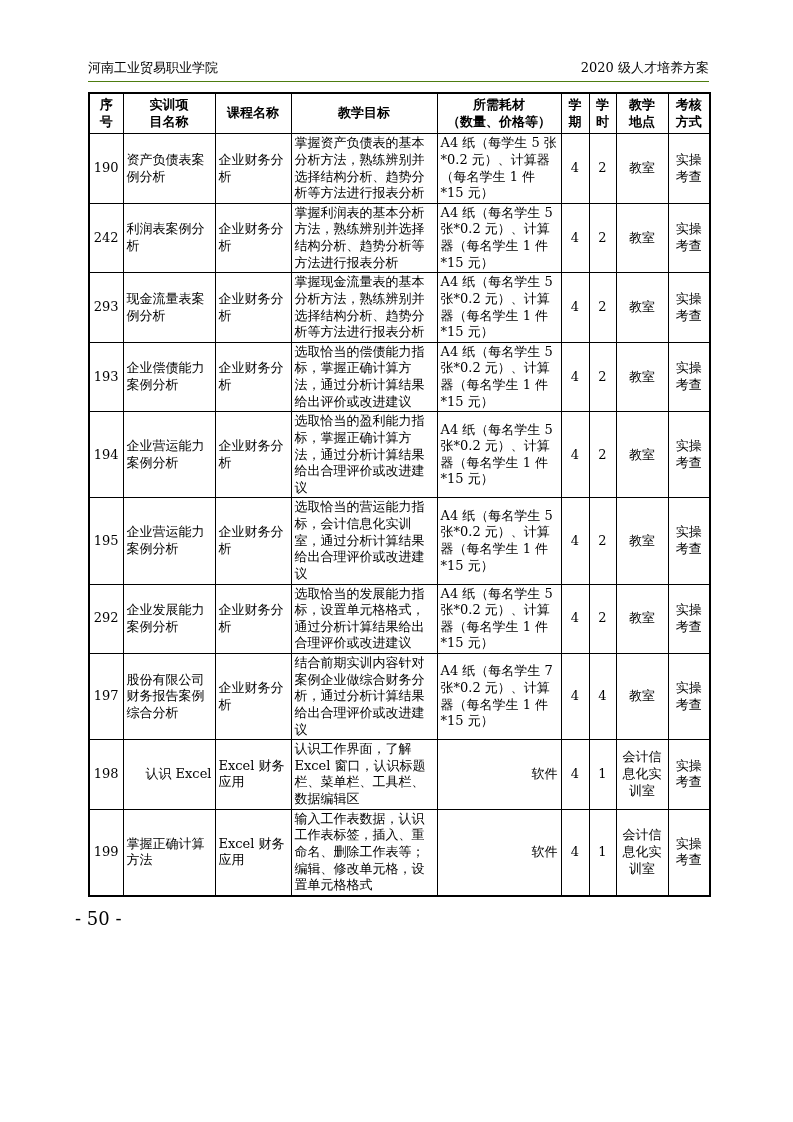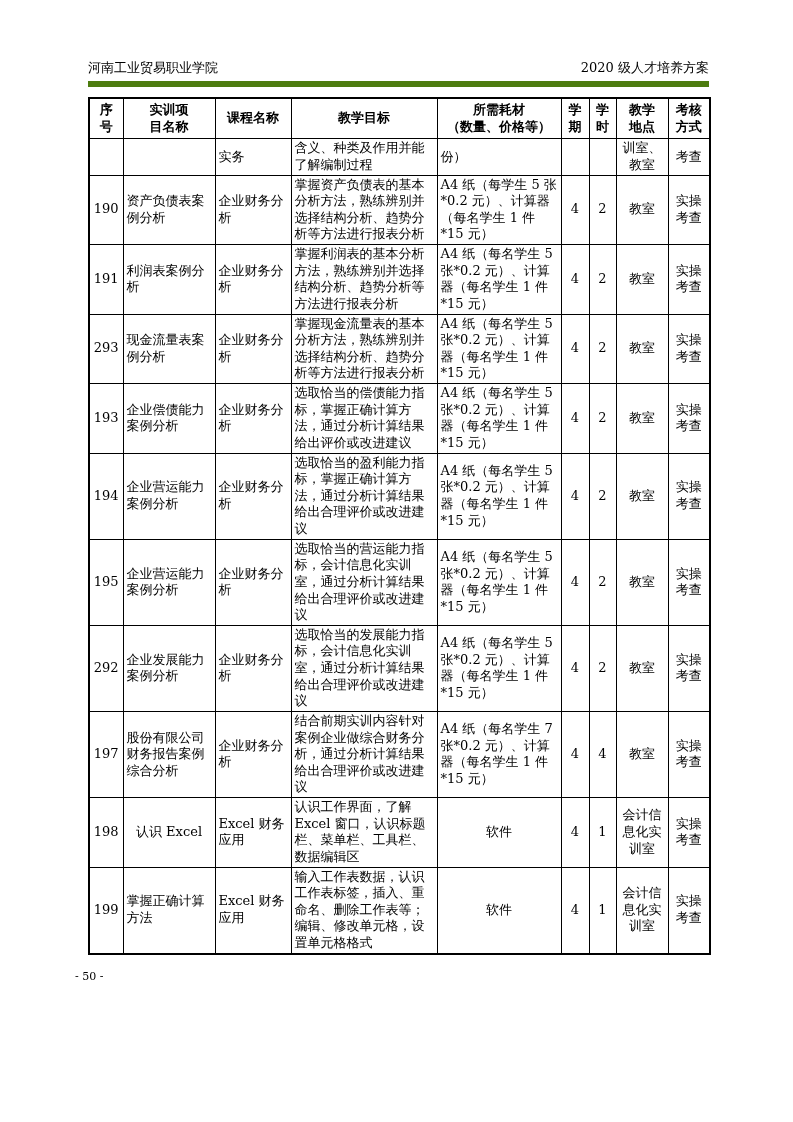--- a/index.html
+++ b/index.html
@@ -11,21 +11,21 @@
     padding:60px 84px 0 88px;
     font-family:"DejaVu Serif","Liberation Serif",serif;
     color:#000;
     overflow:hidden;
   }
   .page-header{
     display:flex;
     justify-content:space-between;
     align-items:flex-end;
     width:621px;
-    border-bottom:6px solid #4d7c0f;
+    border-bottom:1px solid #4d7c0f;
     padding-bottom:5px;
     font-size:13px;
     line-height:16px;
     text-align:right;
   }
   .doc-table{
     border-collapse:collapse;
     table-layout:fixed;
     width:621px;
     margin-top:10px;
@@ -50,25 +50,25 @@
   .col-name{width:92px;}
   .col-course{width:76px;}
   .col-objective{width:146px;}
   .col-materials{width:124px;}
   .col-semester{width:28px;}
   .col-hours{width:27px;}
   .col-location{width:52px;}
   .col-assessment{width:42px;}
   td.c-seq,td.c-semester,td.c-hours,td.c-location,td.c-assessment{text-align:center;}
   td.c-name,td.c-course,td.c-objective,td.c-materials{text-align:left;}
-  td.center{text-align:center;}
+  td.center{text-align:right;}
   .page-footer{
     margin-top:13px;
     margin-left:-13px;
-    font-size:11px;
+    font-size:18px;
     line-height:18px;
   }
 </style>
 </head>
 <body>
 
 <div class="page">
   <div class="page-header">
     <span>河南工业贸易职业学院</span>
     <span>2020 级人才培养方案</span>
@@ -101,43 +101,32 @@
           <th>学
 时</th>
           <th>教学
 地点</th>
           <th>考核
 方式</th>
         </tr>
     </thead>
     <tbody>
         <tr>
-          <td class="c-seq"></td>
-          <td class="c-name"></td>
-          <td class="c-course">实务</td>
-          <td class="c-objective">含义、种类及作用并能了解编制过程</td>
-          <td class="c-materials">份）</td>
-          <td class="c-semester"></td>
-          <td class="c-hours"></td>
-          <td class="c-location">训室、教室</td>
-          <td class="c-assessment">考查</td>
-        </tr>
-        <tr>
           <td class="c-seq">190</td>
           <td class="c-name">资产负债表案例分析</td>
           <td class="c-course">企业财务分析</td>
           <td class="c-objective">掌握资产负债表的基本分析方法，熟练辨别并选择结构分析、趋势分析等方法进行报表分析</td>
           <td class="c-materials">A4 纸（每学生 5 张*0.2 元）、计算器（每名学生 1 件*15 元）</td>
           <td class="c-semester">4</td>
           <td class="c-hours">2</td>
           <td class="c-location">教室</td>
           <td class="c-assessment">实操考查</td>
         </tr>
         <tr>
-          <td class="c-seq">191</td>
+          <td class="c-seq">242</td>
           <td class="c-name">利润表案例分析</td>
           <td class="c-course">企业财务分析</td>
           <td class="c-objective">掌握利润表的基本分析方法，熟练辨别并选择结构分析、趋势分析等方法进行报表分析</td>
           <td class="c-materials">A4 纸（每名学生 5 张*0.2 元）、计算器（每名学生 1 件*15 元）</td>
           <td class="c-semester">4</td>
           <td class="c-hours">2</td>
           <td class="c-location">教室</td>
           <td class="c-assessment">实操考查</td>
         </tr>
         <tr>
@@ -181,21 +170,21 @@
           <td class="c-materials">A4 纸（每名学生 5 张*0.2 元）、计算器（每名学生 1 件*15 元）</td>
           <td class="c-semester">4</td>
           <td class="c-hours">2</td>
           <td class="c-location">教室</td>
           <td class="c-assessment">实操考查</td>
         </tr>
         <tr>
           <td class="c-seq">292</td>
           <td class="c-name">企业发展能力案例分析</td>
           <td class="c-course">企业财务分析</td>
-          <td class="c-objective">选取恰当的发展能力指标，会计信息化实训室，通过分析计算结果给出合理评价或改进建议</td>
+          <td class="c-objective">选取恰当的发展能力指标，设置单元格格式，通过分析计算结果给出合理评价或改进建议</td>
           <td class="c-materials">A4 纸（每名学生 5 张*0.2 元）、计算器（每名学生 1 件*15 元）</td>
           <td class="c-semester">4</td>
           <td class="c-hours">2</td>
           <td class="c-location">教室</td>
           <td class="c-assessment">实操考查</td>
         </tr>
         <tr>
           <td class="c-seq">197</td>
           <td class="c-name">股份有限公司财务报告案例综合分析</td>
           <td class="c-course">企业财务分析</td>

